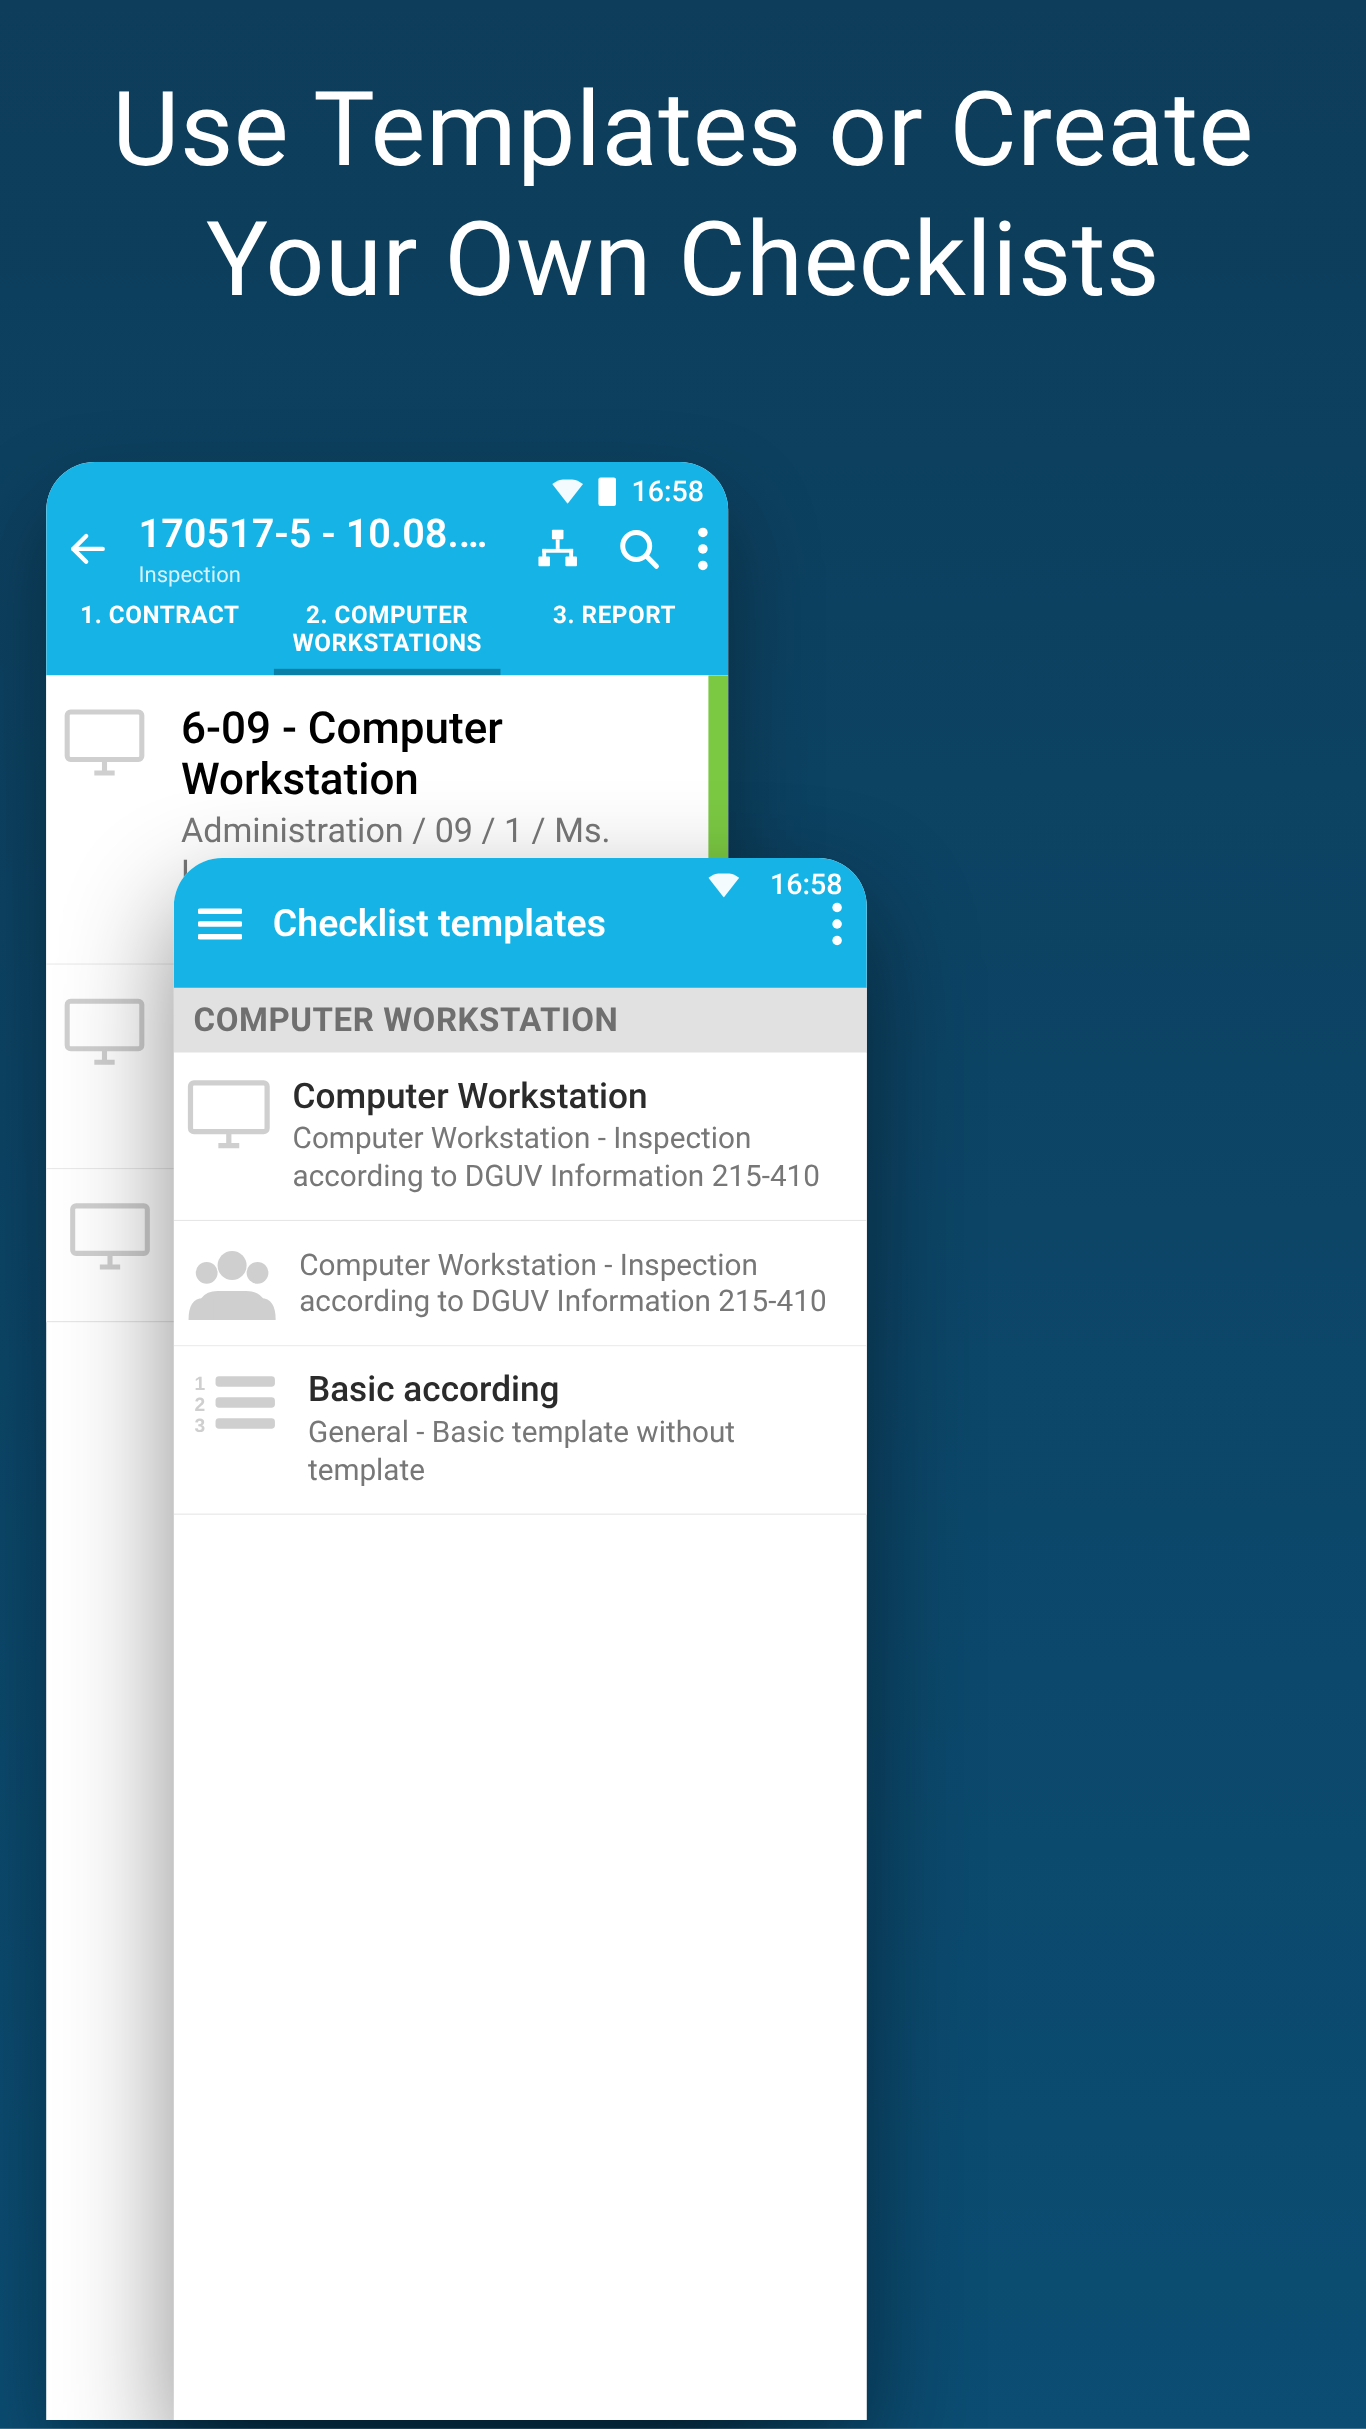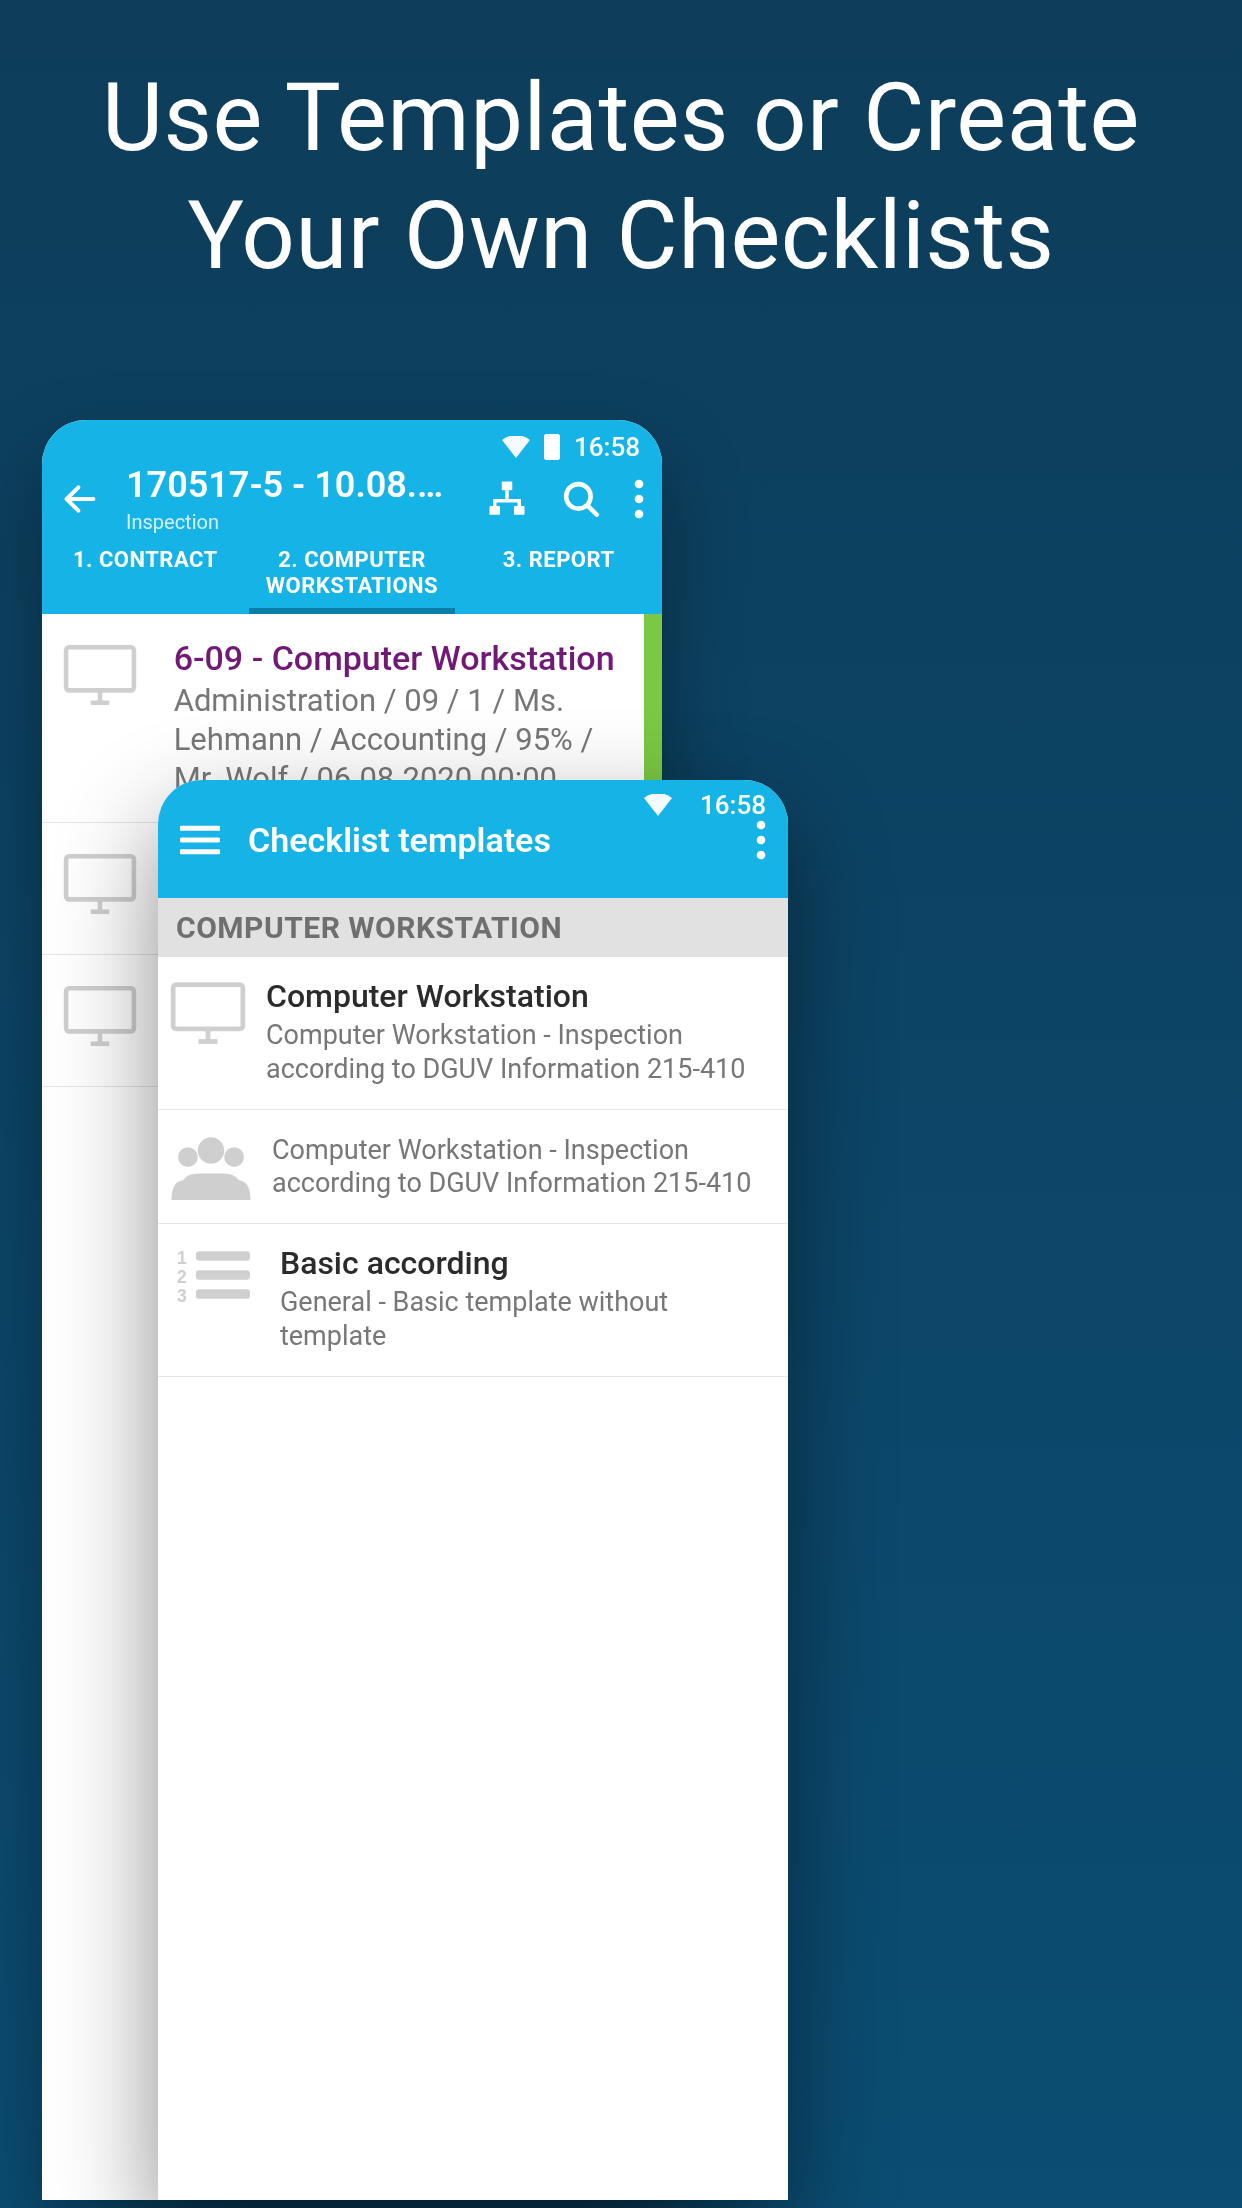--- a/index.html
+++ b/index.html
@@ -108,21 +108,21 @@
     padding: 24px 30px 24px 10px;
     border-bottom: 1px solid #e4e4e4;
     background: #ffffff;
   }
   .pb-item .stripe {
     position: absolute;
     right: 0; top: 0; bottom: 0;
     width: 18px;
   }
   .pb-item .icon-slot { width: 96px; display:flex; align-items:center; justify-content:center; padding-top:6px;}
-  .pb-item-title { font-size: 34px; font-weight: 500; color: #701a75; }
+  .pb-item-title { font-size: 40px; font-weight: 500; color: #000000; }
   .pb-item-sub { font-size: 31px; color: #777; line-height: 1.25; margin-top: 4px; max-width: 460px;}
 
   
   .phone-front {
     position: absolute;
     top: 780px;
     left: 158px;
     width: 630px;
     height: 1420px;
     background: #ffffff;

